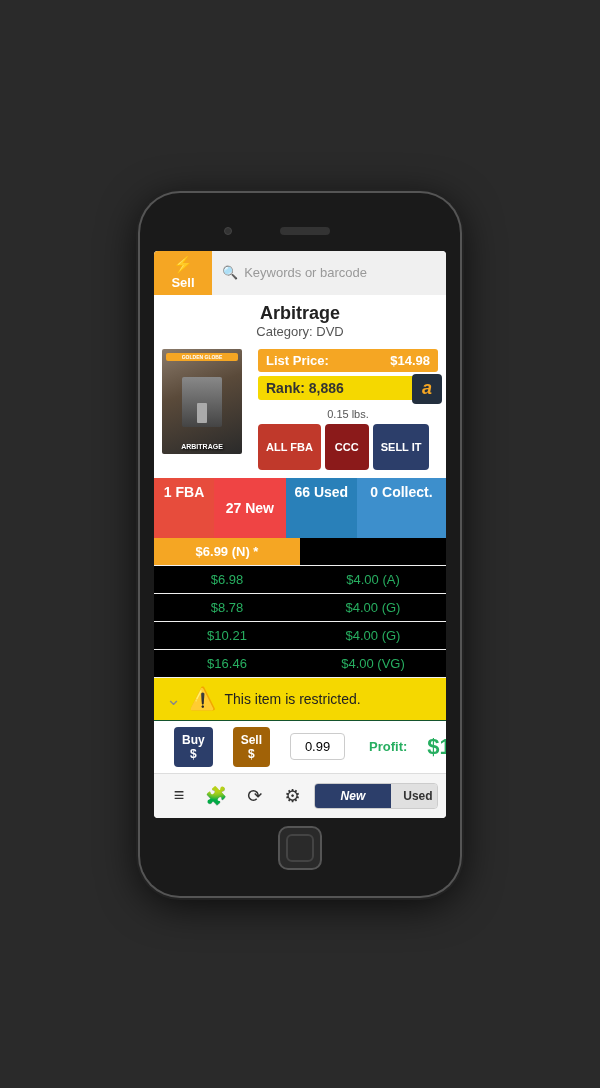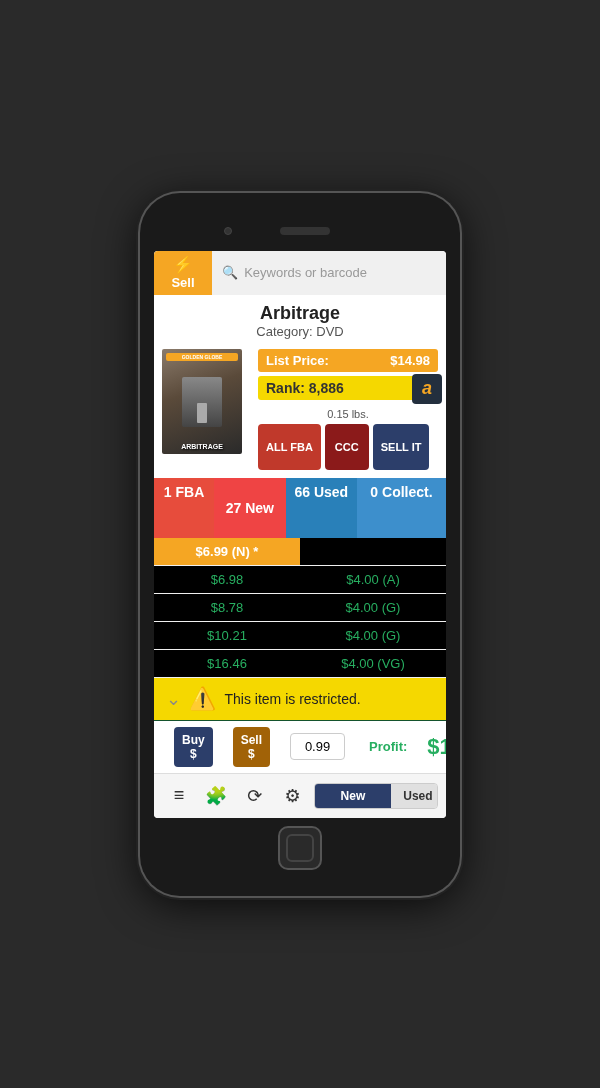--- a/index.html
+++ b/index.html
@@ -364,20 +364,21 @@
       overflow: hidden;
       border: 1px solid #ccc;
     }
     .toggle-new {
       background: #2c3e6a;
       color: white;
       font-size: 12px;
       font-weight: bold;
       padding: 5px 26px;
       border: none;
+      font-style: italic;
     }
     .toggle-used {
       background: #e0e0e0;
       color: #333;
       font-size: 12px;
       font-weight: bold;
       padding: 5px 12px;
       border: none;
     }
     .phone-bottom {

